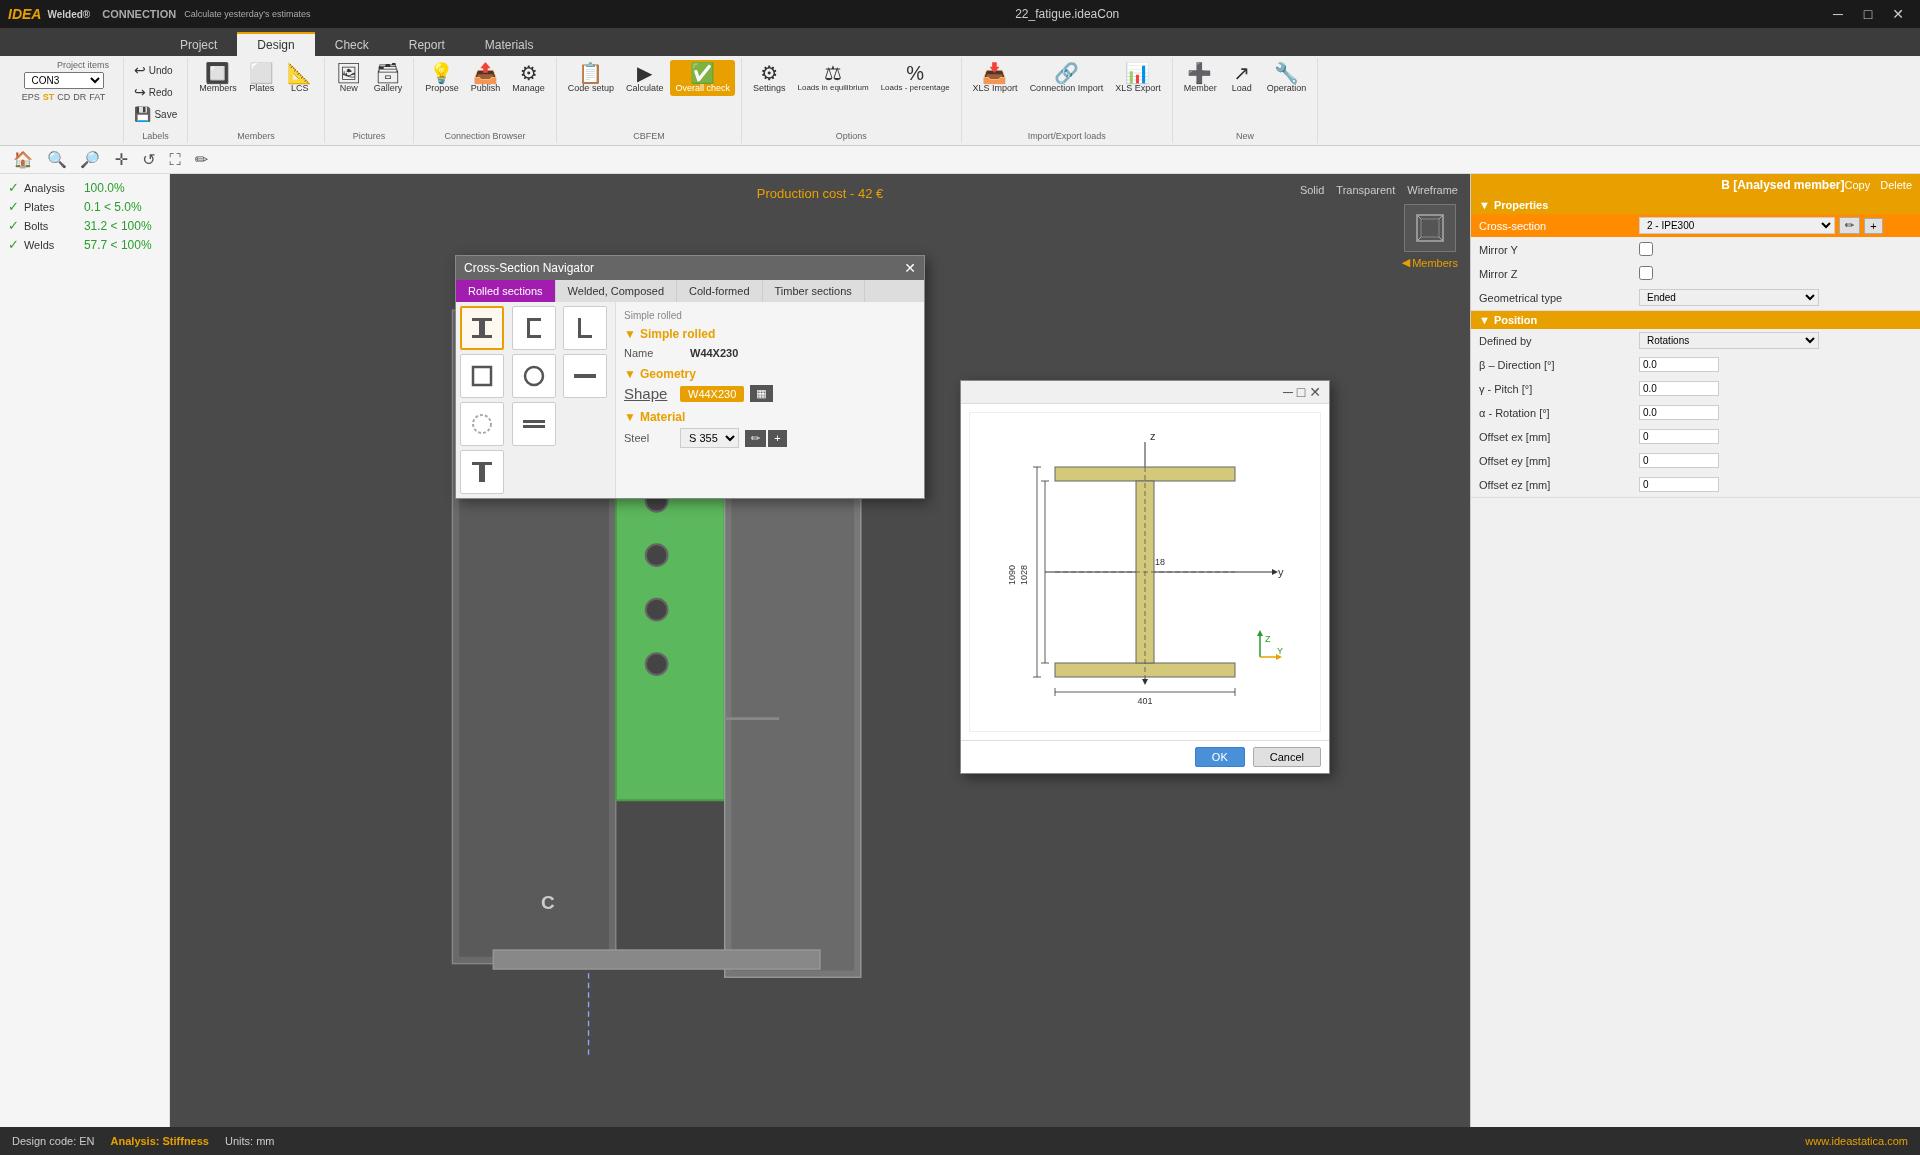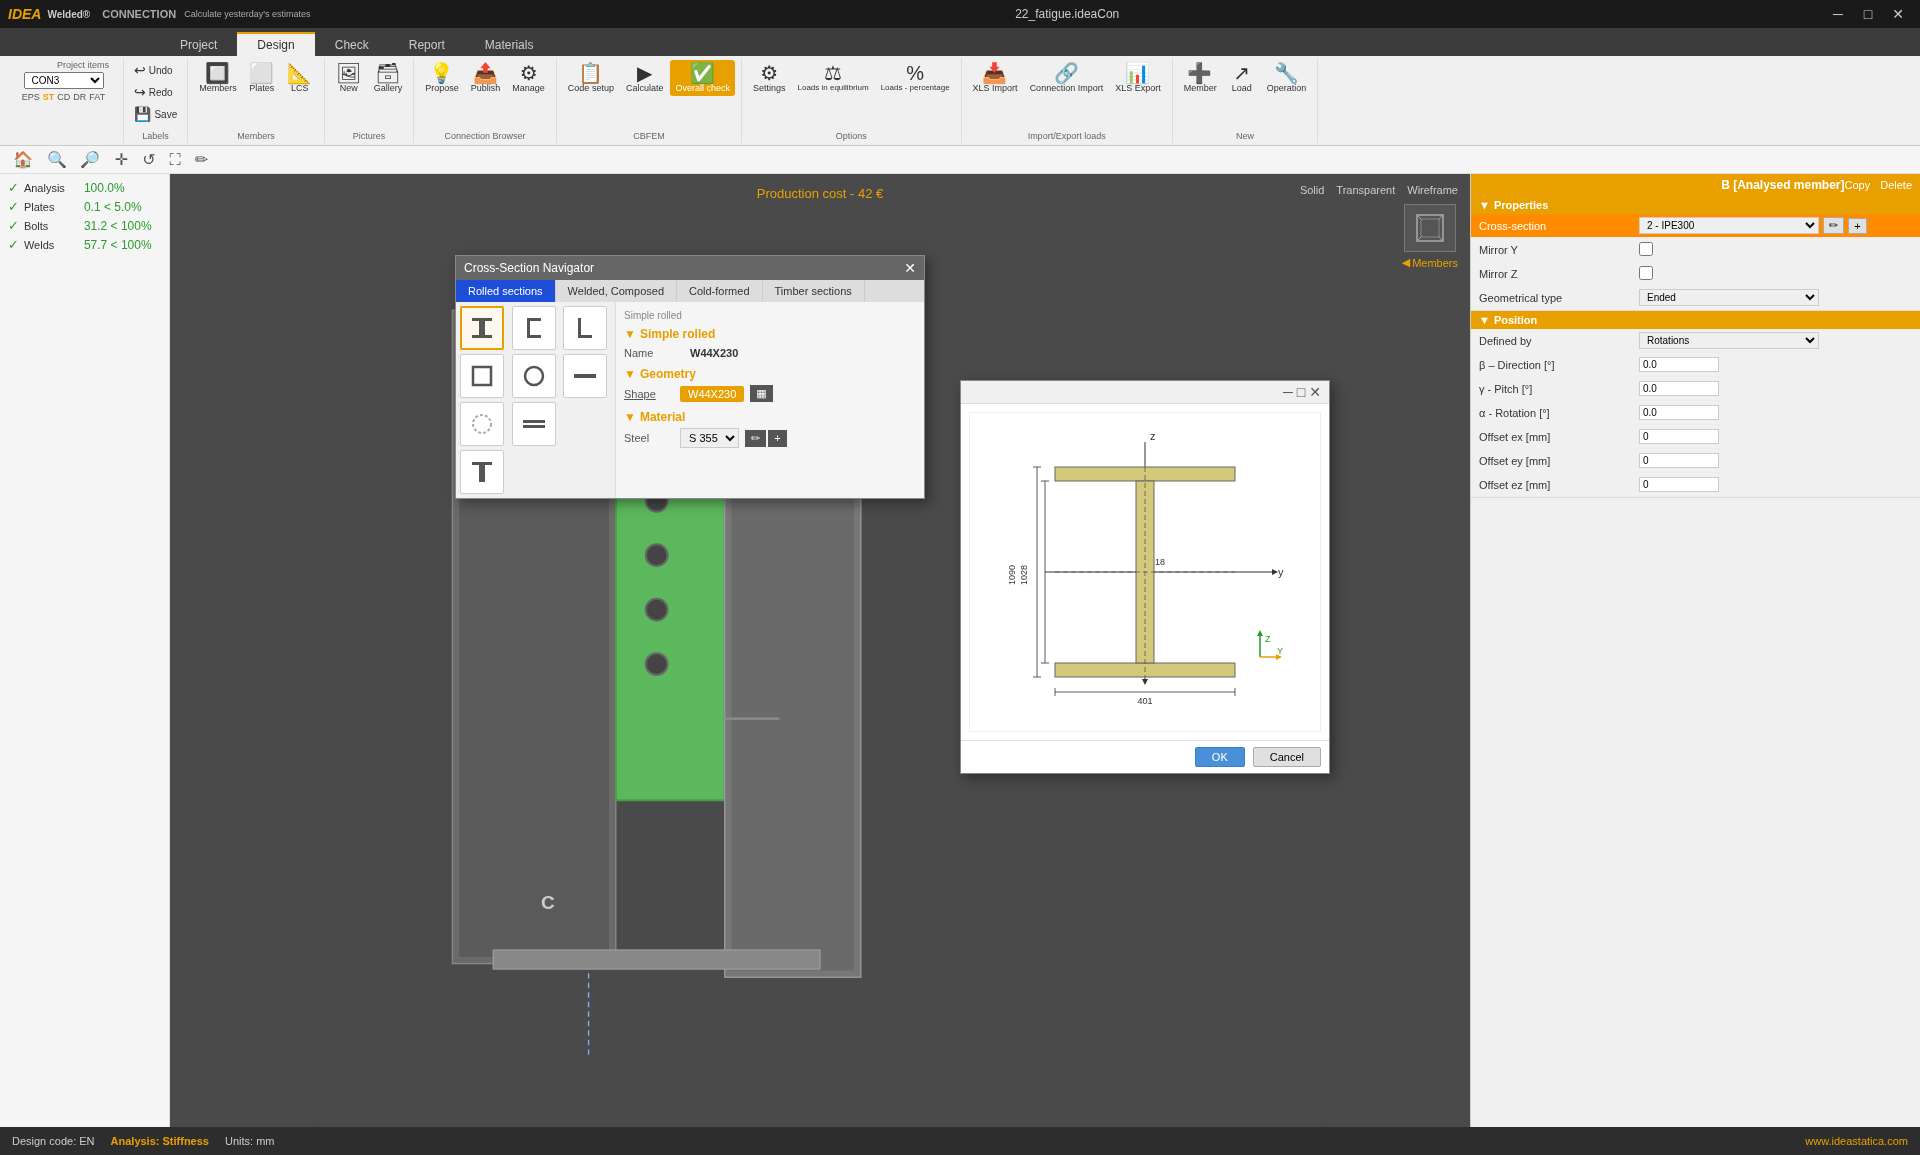--- a/index.html
+++ b/index.html
@@ -58,52 +58,52 @@
     #right-panel { width: 450px; background: #f0f0f0; border-left: 1px solid #ddd; flex-shrink: 0; overflow-y: auto; }
     #right-panel-header { background: #e8a000; color: white; padding: 4px 8px; display: flex; align-items: center; justify-content: space-between; font-size: 12px; font-weight: bold; }
     .rph-btn { color: white; cursor: pointer; font-size: 11px; background: transparent; border: none; }
 
     .prop-section { border-bottom: 1px solid #ddd; }
     .prop-section-header { background: #e8a000; color: white; padding: 3px 8px; font-size: 11px; font-weight: bold; display: flex; align-items: center; gap: 4px; cursor: pointer; }
     .prop-row { display: flex; align-items: center; padding: 2px 8px; border-bottom: 1px solid #eee; min-height: 24px; }
     .prop-label { width: 160px; font-size: 11px; color: #333; flex-shrink: 0; }
     .prop-value { flex: 1; font-size: 11px; color: #333; }
     .prop-value input[type=text] { width: 100%; border: 1px solid #ccc; padding: 1px 3px; font-size: 10px; }
-    .prop-value select { width: 180px; border: 1px solid #ccc; padding: 1px 3px; font-size: 10px; }
+    .prop-value select { width: 196px; border: 1px solid #ccc; padding: 1px 3px; font-size: 10px; }
     .prop-checkbox { width: 14px; height: 14px; }
     .cross-section-row { display: flex; align-items: center; gap: 4px; }
     .cs-select { width: 160px; border: 1px solid #ccc; padding: 1px 3px; font-size: 10px; }
     .cs-btn { background: #e0e0e0; border: 1px solid #aaa; padding: 1px 5px; cursor: pointer; font-size: 11px; }
 
     .highlighted-row { background: #ff8c00; color: white; }
     .highlighted-row .prop-label { color: white; }
 
     
     #statusbar { background: #2d2d2d; height: 28px; display: flex; align-items: center; justify-content: space-between; padding: 0 12px; color: #ccc; font-size: 11px; }
 
     
     #csn-dialog { position: absolute; left: 455px; top: 255px; width: 470px; background: #f5f5f5; border: 1px solid #888; box-shadow: 4px 4px 12px rgba(0,0,0,0.4); z-index: 100; }
     #csn-header { background: #666; color: white; padding: 4px 8px; display: flex; justify-content: space-between; align-items: center; font-size: 12px; }
     .csn-close { cursor: pointer; color: white; background: transparent; border: none; font-size: 14px; }
     .csn-tabs { display: flex; background: #ddd; }
     .csn-tab { padding: 5px 12px; cursor: pointer; font-size: 11px; color: #333; border-right: 1px solid #ccc; }
-    .csn-tab.active { background: #1d4ed8; color: white; }
+    .csn-tab.active { background: #a21caf; color: white; }
     .csn-body { display: flex; }
     .csn-shapes { width: 160px; background: #f0f0f0; border-right: 1px solid #ddd; padding: 4px; display: grid; grid-template-columns: 1fr 1fr 1fr; gap: 4px; }
     .shape-cell { width: 44px; height: 44px; border: 1px solid #ccc; background: white; display: flex; align-items: center; justify-content: center; cursor: pointer; border-radius: 2px; }
     .shape-cell.selected { border: 2px solid #e8a000; background: #fff8ee; }
     .shape-cell svg { width: 30px; height: 30px; }
     .csn-right { flex: 1; padding: 8px; }
     .csn-section-title { color: #e8a000; font-size: 12px; font-weight: bold; margin-bottom: 6px; display: flex; align-items: center; gap: 4px; }
     .csn-field-row { display: flex; align-items: center; margin-bottom: 4px; gap: 6px; }
     .csn-field-label { width: 60px; font-size: 11px; color: #555; }
     .csn-field-val { flex: 1; font-size: 11px; color: #333; font-weight: bold; }
     .csn-sub-title { color: #e8a000; font-size: 12px; font-weight: bold; margin: 8px 0 4px; display: flex; align-items: center; gap: 4px; }
     .csn-geo-row { display: flex; align-items: center; margin-bottom: 4px; gap: 6px; }
-    .csn-geo-label { width: 50px; font-size: 11px; color: #555; text-decoration: underline; }
+    .csn-geo-label { width: 50px; font-size: 15px; color: #555; text-decoration: underline; }
     .csn-geo-val { background: #e8a000; color: white; padding: 2px 8px; font-size: 11px; border: none; border-radius: 2px; }
     .csn-geo-btn { background: #555; color: white; border: none; padding: 2px 6px; cursor: pointer; font-size: 11px; }
     .csn-mat-row { display: flex; align-items: center; margin-bottom: 4px; gap: 6px; }
     .csn-mat-label { width: 50px; font-size: 11px; color: #555; }
     .csn-mat-sel { padding: 2px 4px; font-size: 11px; border: 1px solid #ccc; }
     .csn-mat-btns { display: flex; gap: 2px; }
     .csn-mat-btn { background: #555; color: white; border: none; padding: 2px 6px; cursor: pointer; font-size: 11px; }
 
     
     #preview-dialog { position: absolute; left: 960px; top: 380px; width: 370px; background: white; border: 1px solid #888; box-shadow: 4px 4px 12px rgba(0,0,0,0.4); z-index: 200; }

